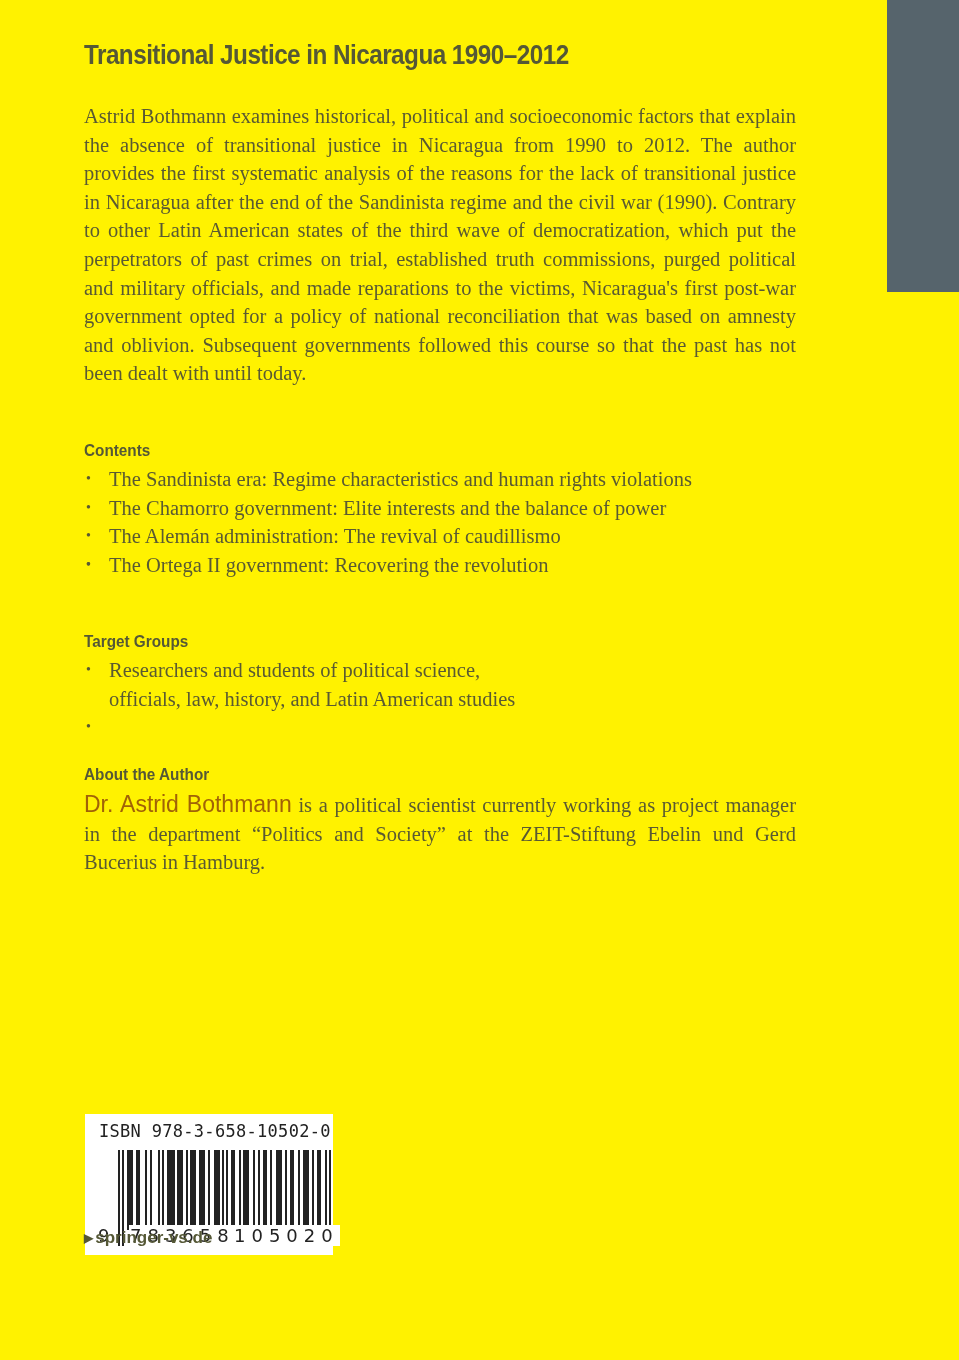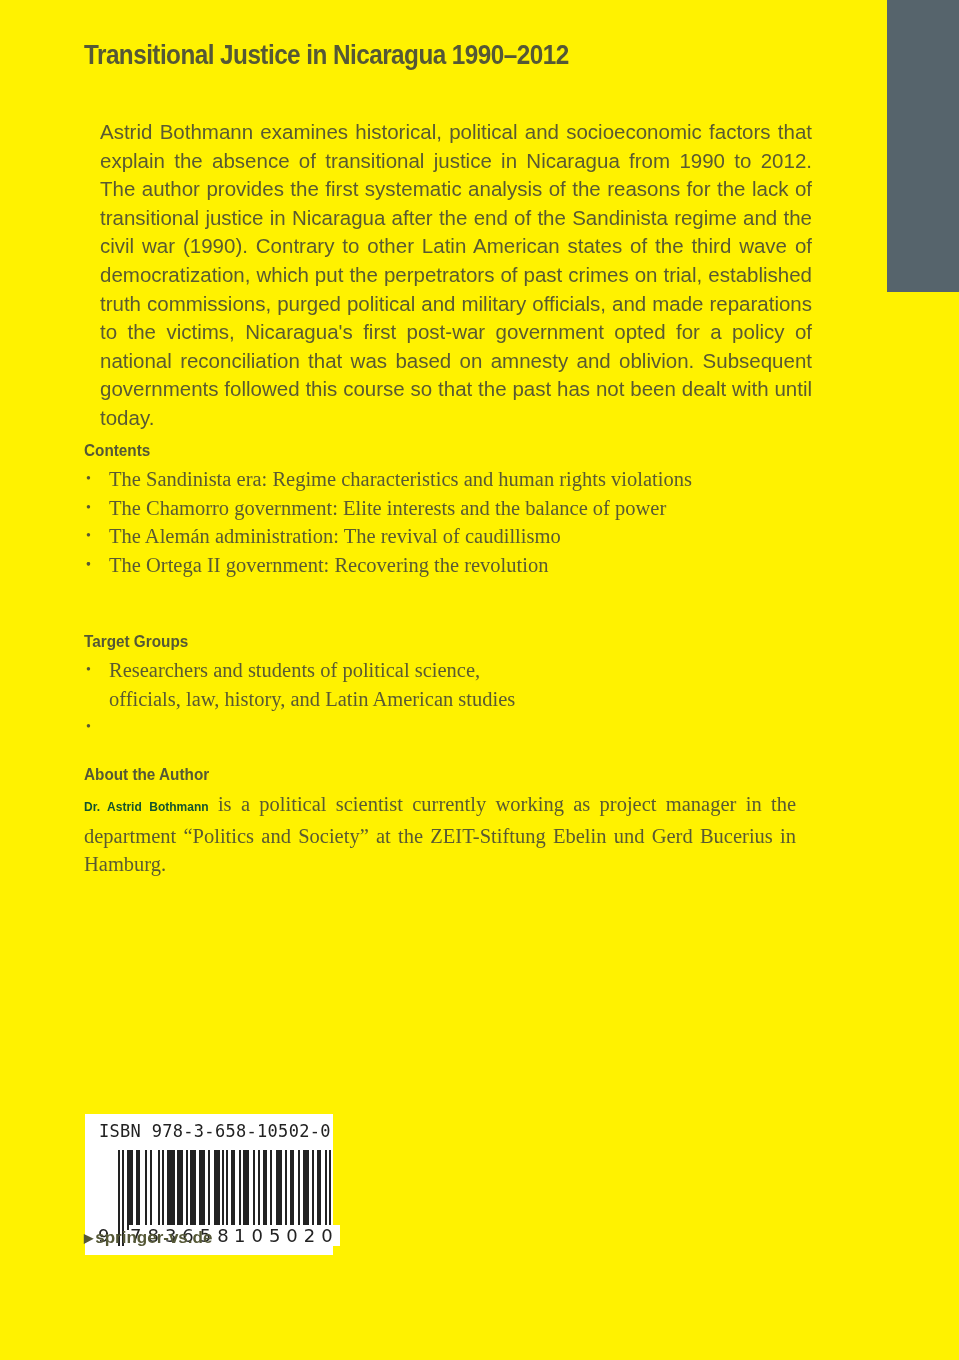--- a/index.html
+++ b/index.html
@@ -17,25 +17,25 @@
   .title {
     position: absolute; left: 84px; top: 40px;
     font-family: "Liberation Sans", sans-serif;
     font-weight: bold; font-size: 27px; letter-spacing: -0.6px;
     color: #555836;
     transform: scaleX(0.9); transform-origin: left top;
     white-space: nowrap;
   }
   .body-text {
     position: absolute; left: 84px; top: 102px; width: 712px;
-    font-family: Liberation Sans, sans-serif;
+    font-family: Liberation Serif, serif;
     font-size: 20.5px; line-height: 28.6px;
     text-align: justify;
     color: #5a5a32;
-    margin: 16px;
+    margin: 0;
   }
   .section-heading {
     position: absolute; left: 84px;
     font-family: "Liberation Sans", sans-serif;
     font-weight: bold; font-size: 17px;
     color: #555836;
     transform: scaleX(0.9); transform-origin: left top;
     white-space: nowrap;
   }
   .bullet-list {
@@ -54,22 +54,22 @@
   }
   .author-text {
     position: absolute; left: 84px; top: 790px; width: 712px;
     font-family: "Liberation Serif", serif;
     font-size: 20.5px; line-height: 28.6px;
     text-align: justify; margin: 0;
     color: #5a5a32;
   }
   .author-name {
     font-family: "Liberation Sans", sans-serif;
-    font-weight: bold; font-size: 12px;
-    color: #14532d;
+    font-weight: normal; font-size: 23px;
+    color: #a16207;
   }
   .isbn-box {
     position: absolute; left: 85px; top: 1114px; width: 248px; height: 141px;
     background: #ffffff;
   }
   .isbn-label {
     position: absolute; left: 14px; top: 7px;
     font-family: "DejaVu Sans Mono", monospace;
     font-size: 17px; color: #222;
     letter-spacing: 0.3px;

